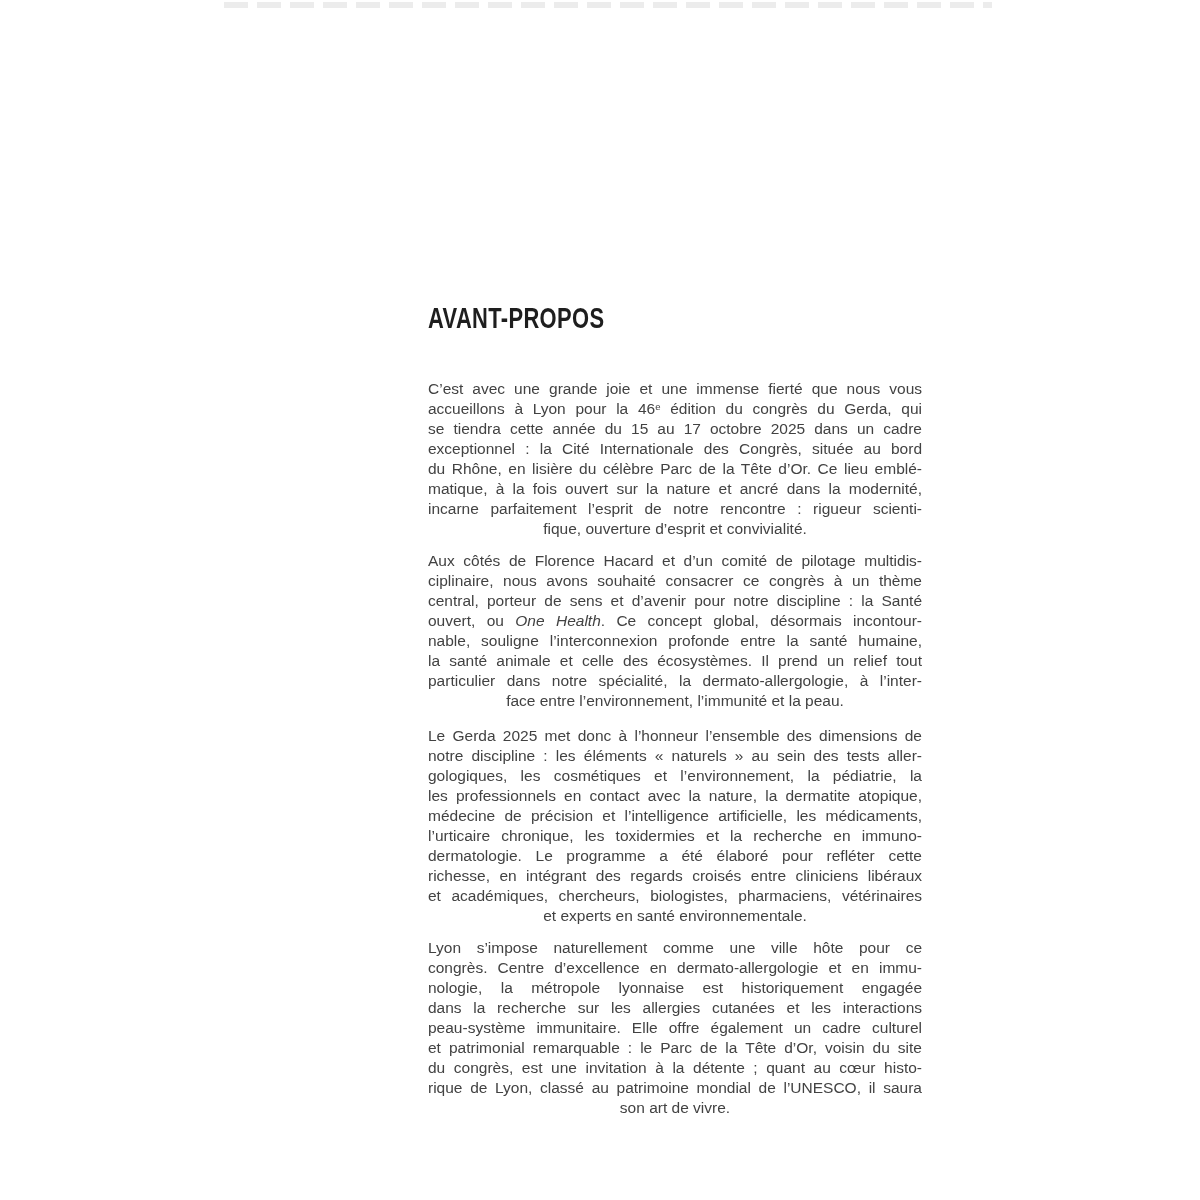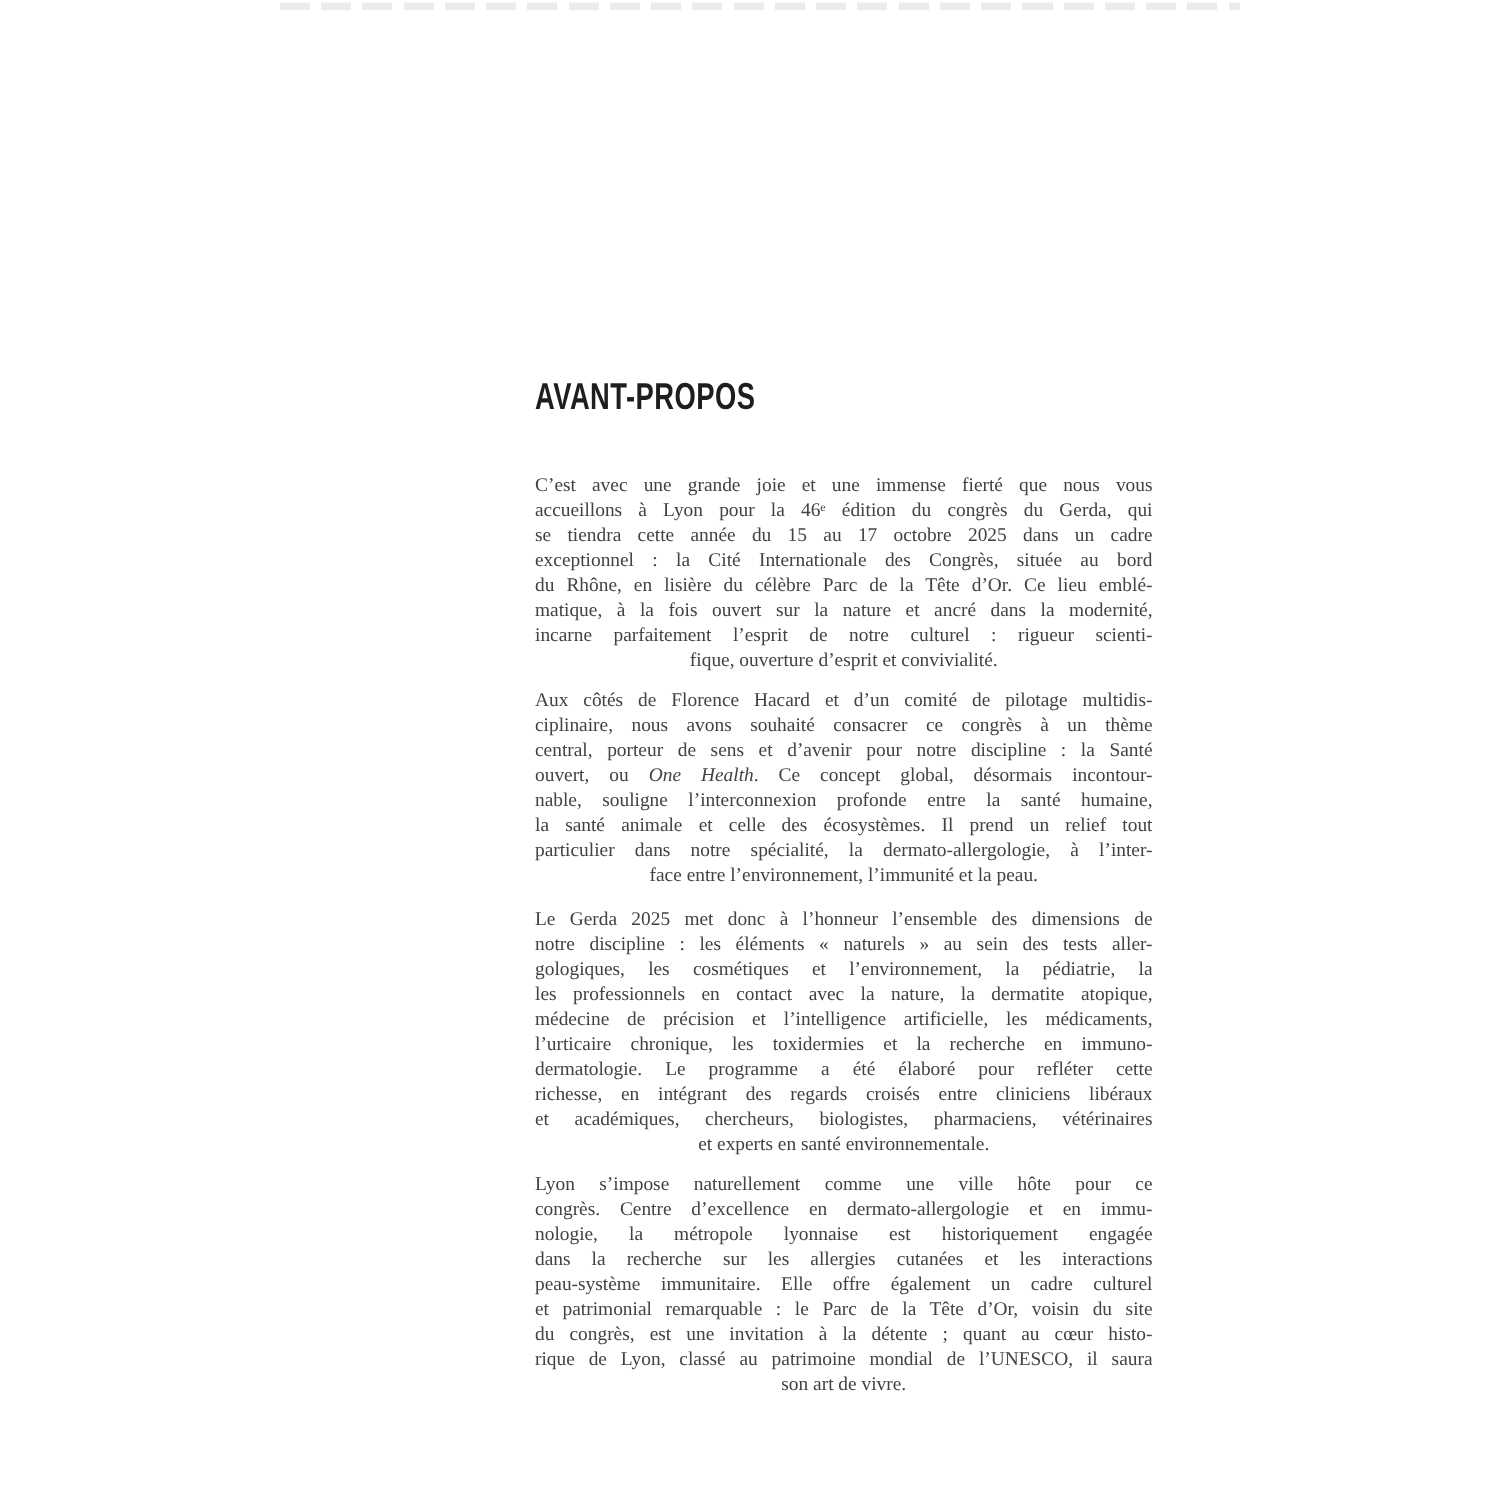--- a/index.html
+++ b/index.html
@@ -42,21 +42,20 @@
     font-size: 15.5px;
   }
   .para { margin-bottom: 12px; }
   .para.gap-lg { margin-bottom: 15px; }
   .para.gap-sm { }
   .jl {
     height: 20px;
     line-height: 20px;
     overflow: hidden;
     text-align: justify;
-    font-family: Liberation Serif, serif;
   }
   .jl::after {
     content: "";
     display: inline-block;
     width: 100%;
     height: 0;
   }
   .jl.last { text-align: center; }
   .jl.last::after { content: none; }
   .sup {
@@ -85,21 +84,21 @@
 
   <div class="textblock">
 
     <div class="para">
       <div class="jl">C’est avec une grande joie et une immense fierté que nous vous</div>
       <div class="jl"><span>accueillons à Lyon pour la 46</span><span class="sup">e</span><span> édition du congrès du Gerda, qui</span></div>
       <div class="jl">se tiendra cette année du 15 au 17 octobre 2025 dans un cadre</div>
       <div class="jl">exceptionnel : la Cité Internationale des Congrès, située au bord</div>
       <div class="jl">du Rhône, en lisière du célèbre Parc de la Tête d’Or. Ce lieu emblé-</div>
       <div class="jl">matique, à la fois ouvert sur la nature et ancré dans la modernité,</div>
-      <div class="jl">incarne parfaitement l’esprit de notre culturel : rigueur scienti-</div>
+      <div class="jl">incarne parfaitement l’esprit de notre rencontre : rigueur scienti-</div>
       <div class="jl last">fique, ouverture d’esprit et convivialité.</div>
     </div>
 
     <div class="para gap-lg">
       <div class="jl">Aux côtés de Florence Hacard et d’un comité de pilotage multidis-</div>
       <div class="jl">ciplinaire, nous avons souhaité consacrer ce congrès à un thème</div>
       <div class="jl">central, porteur de sens et d’avenir pour notre discipline : la Santé</div>
       <div class="jl"><span>ouvert, ou </span><span class="it">One Health</span><span>. Ce concept global, désormais incontour-</span></div>
       <div class="jl">nable, souligne l’interconnexion profonde entre la santé humaine,</div>
       <div class="jl">la santé animale et celle des écosystèmes. Il prend un relief tout</div>

